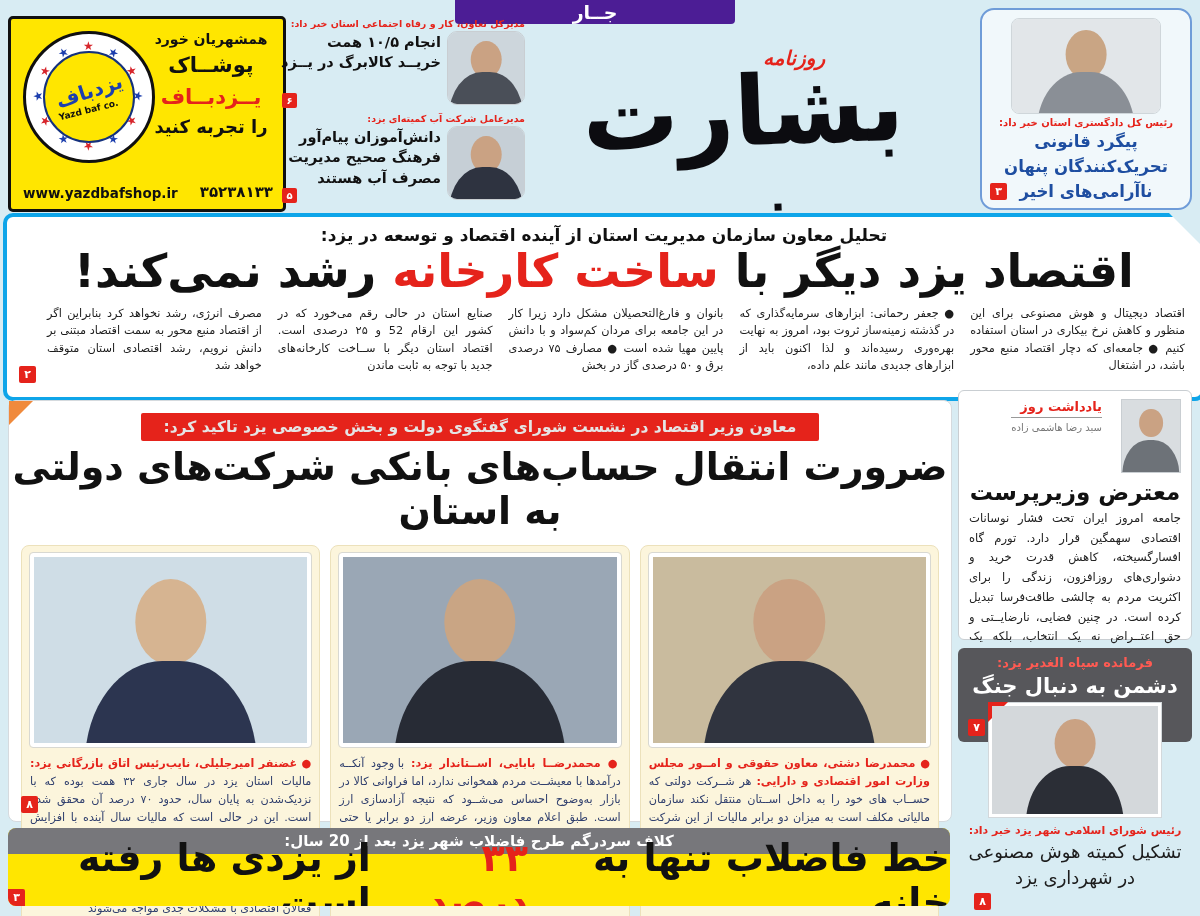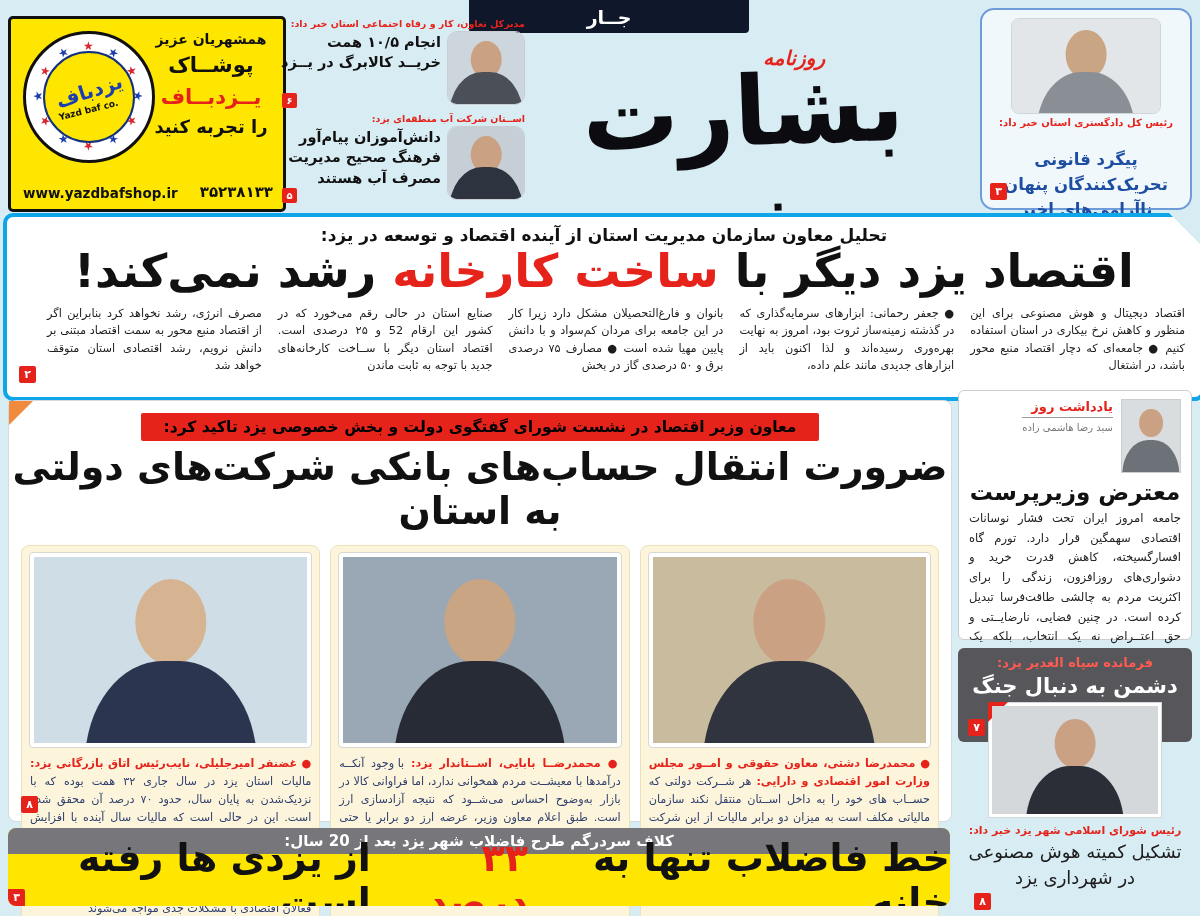--- a/index.html
+++ b/index.html
@@ -51,57 +51,57 @@
   .top-items{position:absolute;right:675px;top:18px;width:245px}
   .titem{position:relative;height:92px;margin-bottom:3px}
   .titem-kicker{color:#e5231b;font-size:9.5px;font-weight:bold;text-align:right;white-space:nowrap;
                 overflow:hidden;margin-bottom:2px}
   .titem-row{display:flex;gap:6px}
   .titem-photo{width:76px;height:72px;border-radius:10px;overflow:hidden;border:1px solid #c9ced2;flex:none}
   .titem-title{flex:1;font-weight:bold;font-size:14.5px;line-height:1.4;text-align:right;padding-top:1px}
   .titem .pgno{left:2px;bottom:2px;width:15px;height:15px;font-size:10px}
 
   
-  .jar{position:absolute;left:469px;top:0;width:280px;height:33px;background:#0f172a;
+  .jar{position:absolute;left:455px;top:0;width:280px;height:24px;background:#4c1d95;
        border-radius:0 0 4px 4px;display:flex;align-items:center;justify-content:center;
        color:#fff;font-weight:bold;font-size:19px;letter-spacing:10px}
   .jar-gem{position:absolute;left:130px;top:18px;width:36px;height:34px;background:#2fb3bd;
        clip-path:polygon(30% 0,85% 10%,100% 55%,60% 100%,10% 80%,0 30%);box-shadow:inset -8px -6px 0 #17707c}
   .masthead{position:absolute;left:520px;top:8px;width:450px;height:200px;text-align:center}
   .mast-tagline{position:absolute;top:38px;left:54%;color:#e5231b;font-size:20px;font-weight:bold;
                 font-style:italic}
   .mast-title{position:absolute;top:52px;right:0;width:100%;font-size:96px;font-weight:bold;
               line-height:1.1;letter-spacing:-3px;transform:rotate(-2deg);color:#0c0c10}
 
   
   .tr-box{position:absolute;right:8px;top:8px;width:208px;height:198px;background:#f1f8fb;
           border:2px solid #6f9cd8;border-radius:14px}
   .tr-photo{width:148px;height:94px;margin:8px auto 3px;border-radius:8px;overflow:hidden;border:1px solid #cfd6da}
   .tr-kicker{color:#e5231b;font-size:10px;font-weight:bold;text-align:center}
-  .tr-title{color:#1e4ea1;font-size:16.5px;font-weight:bold;text-align:center;line-height:1.5;margin-top:20px}
+  .tr-title{color:#1e4ea1;font-size:16.5px;font-weight:bold;text-align:center;line-height:1.5;margin-top:2px}
   .tr-box .pgno{left:8px;bottom:8px}
 
   
   .lead{position:absolute;left:3px;top:213px;width:1194px;height:180px;background:#fff;
         border:4px solid #0ea5e9;border-radius:10px;
         clip-path:polygon(0 0,calc(100% - 36px) 0,100% 36px,100% 100%,0 100%)}
   .lead-kicker{text-align:center;font-weight:bold;font-size:17px;margin-top:8px}
   .lead-headline{text-align:center;font-size:46px;font-weight:bold;line-height:1.08;margin-top:2px;
                  letter-spacing:-1px}
   .lead-headline .red{color:#e5231b}
   .lead-cols{display:flex;gap:16px;padding:8px 16px 0 40px}
   .lead-col{flex:1;font-size:11.3px;line-height:1.55;text-align:justify;color:#1c1c1c}
   .lead .pgno{left:12px;bottom:14px}
 
   
   .mid{position:absolute;left:8px;top:400px;width:942px;height:420px;background:#fff;
        border:1px solid #d5dade;border-radius:8px}
   .mid-fold{position:absolute;left:0;top:0;width:0;height:0;border-top:24px solid #f08a3c;
             border-right:24px solid transparent}
-  .ribbon{margin:12px auto 4px;display:table;background:#e5231b;color:#000000;font-weight:bold;
+  .ribbon{margin:12px auto 4px;display:table;background:#e5231b;color:#e5e5e5;font-weight:bold;
           font-size:15.5px;padding:5px 23px;border-radius:2px}
   .mid-headline{text-align:center;font-size:38px;font-weight:bold;margin:4px 0 12px;letter-spacing:-1px}
   .cards{display:flex;gap:10px;padding:0 12px}
   .card{flex:1;background:#fcf5dc;border:1px solid #ece1bb;border-radius:8px;padding:7px 8px 9px}
   .card-photo{height:186px;border:4px solid #fff;outline:1px solid #d8d8d2;border-radius:3px;overflow:hidden}
   .card-text{font-size:11.2px;line-height:1.62;text-align:justify;color:#31406e;margin-top:8px}
   .card-name{color:#e5231b;font-weight:bold}
   .mid .pgno{left:12px;bottom:8px}
 
   
@@ -110,21 +110,21 @@
   .bot-strip{height:26px;background:#77777b;color:#fff;font-weight:bold;font-size:15px;
              display:flex;align-items:center;justify-content:center}
   .bot-line{height:52px;display:flex;align-items:center;justify-content:center;gap:11px;
             font-size:38px;font-weight:bold;letter-spacing:-1px}
   .bot-line .red{color:#e5231b}
   .bot .pgno{left:0;bottom:0;border-radius:0 2px 0 0}
 
   
   .note{position:absolute;right:8px;top:390px;width:234px;height:250px;background:#fff;
         border:1px solid #c9ced2;border-radius:6px;padding:8px 10px;box-sizing:border-box}
-  .note-head{display:flex;gap:8px;align-items:flex-start}
+  .note-head{display:flex;gap:19px;align-items:flex-start}
   .note-photo{width:58px;height:72px;flex:none;border:1px solid #c9ced2;overflow:hidden}
   .note-label{color:#e5231b;font-size:13px;font-weight:bold;border-bottom:1px solid #999;padding-bottom:3px}
   .note-author{color:#777;font-size:10px;margin-top:4px}
   .note-title{font-size:23px;font-weight:bold;text-align:center;margin:6px 0 4px}
   .note-body{font-size:11.6px;line-height:1.7;text-align:justify;color:#222}
   .note-more{color:#e5231b;font-weight:bold;font-size:12px;margin-top:2px}
 
   .dark{position:absolute;right:8px;top:648px;width:234px;height:94px;background:#57575b;
         border-radius:6px;text-align:center;box-sizing:border-box;padding-top:7px}
   .dark-kicker{color:#ff5a52;font-size:13px;font-weight:bold}
@@ -167,42 +167,42 @@
         <span class="star">★</span>
         <span class="star">★</span>
         <span class="star">★</span>
         <span class="star">★</span>
       <div class="logo-core">
         <span class="logo-fa">یزدباف</span>
         <span class="logo-en">Yazd baf co.</span>
       </div>
     </div>
     <div class="ad-right">
-      <div class="ad-l1">همشهریان عزیز</div>
+      <div class="ad-l1">همشهریان خورد</div>
       <div class="ad-l2">پوشــاک</div>
       <div class="ad-brand">یــزدبــاف</div>
       <div class="ad-l3">را تجربه کنید</div>
     </div>
     <div class="ad-phone">۳۵۲۳۸۱۳۳</div>
     <div class="ad-url">www.yazdbafshop.ir</div>
   </div>
 
   <div class="top-items">
     <div class="titem">
       <div class="titem-kicker">مدیرکل تعاون، کار و رفاه اجتماعی استان خبر داد:</div>
       <div class="titem-row">
         <div class="titem-photo">
           <span class="fig" style="font-size:9px;--bg:#cdd6dc;--suit:#4a4f58"></span>
         </div>
         <div class="titem-title">انجام ۱۰/۵ همت خریــد کالابرگ در یــزد</div>
       </div>
       <span class="pgno">۶</span>
     </div>
     <div class="titem">
-      <div class="titem-kicker">اســتان شرکت آب منطقه‌ای یزد:</div>
+      <div class="titem-kicker">مدیرعامل شرکت آب کمیته‌ای یزد:</div>
       <div class="titem-row">
         <div class="titem-photo">
           <span class="fig" style="font-size:9px;--bg:#c6cfd6;--suit:#2e3340"></span>
         </div>
         <div class="titem-title">دانش‌آموزان پیام‌آور فرهنگ صحیح مدیریت مصرف آب هستند</div>
       </div>
       <span class="pgno">۵</span>
     </div>
   </div>
 

